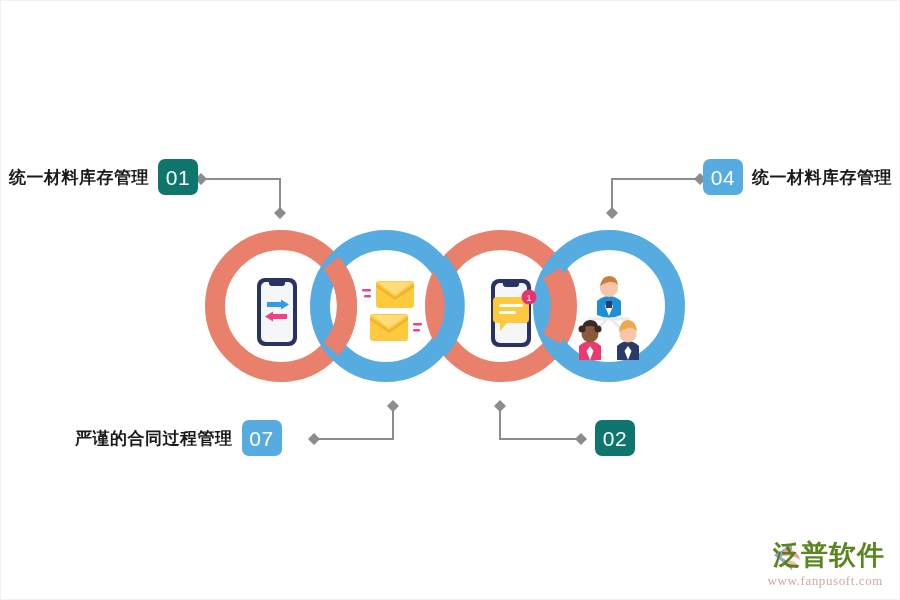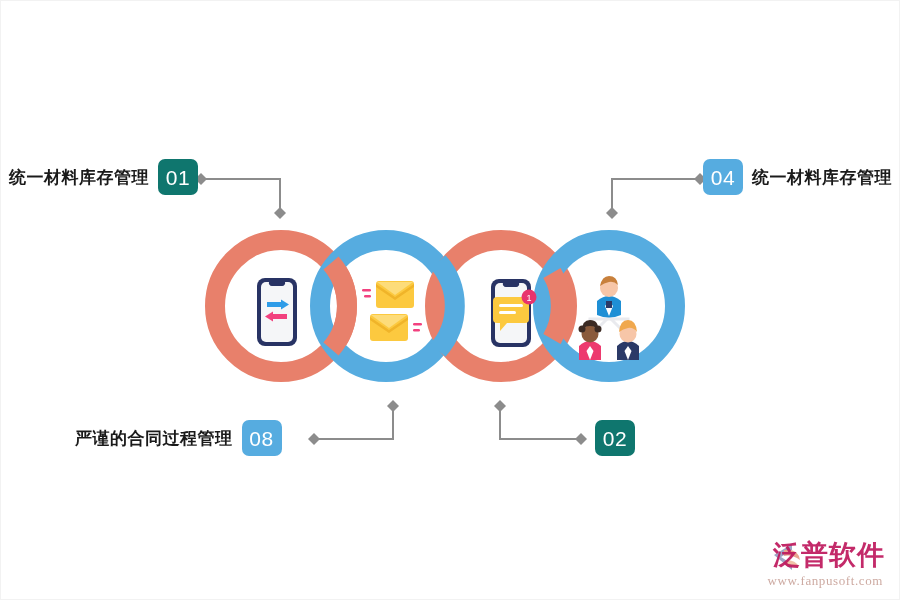--- a/index.html
+++ b/index.html
@@ -75,21 +75,21 @@
     align-items: flex-end;
     opacity: 0.92;
   }
   #watermark .wm-row {
     display: flex;
     align-items: center;
   }
   #watermark .wm-text {
     font-size: 27px;
     font-weight: bold;
-    color: #be185d;
+    color: #4d7c0f;
     letter-spacing: 1px;
     line-height: 1;
     margin-left: 4px;
   }
   #watermark .wm-url {
     font-family: "Liberation Serif", "DejaVu Serif", serif;
     font-size: 13px;
     color: #c9a39a;
     letter-spacing: 0.6px;
     line-height: 1;
@@ -232,21 +232,21 @@
     <span class="badge orange">01</span>
   </div>
 
   <div class="callout label-right" id="callout-04">
     <span class="badge blue">04</span>
     <span class="caption">统一材料库存管理</span>
   </div>
 
   <div class="callout label-left" id="callout-03">
     <span class="caption">严谨的合同过程管理</span>
-    <span class="badge blue">08</span>
+    <span class="badge blue">07</span>
   </div>
 
   <div class="callout label-right" id="callout-02">
     <span class="badge orange">02</span>
   </div>
 
   <div id="watermark">
     <div class="wm-row">
       <span style="display:inline-block;width:36px;height:30px;"></span>
       <span class="wm-text">泛普软件</span>

